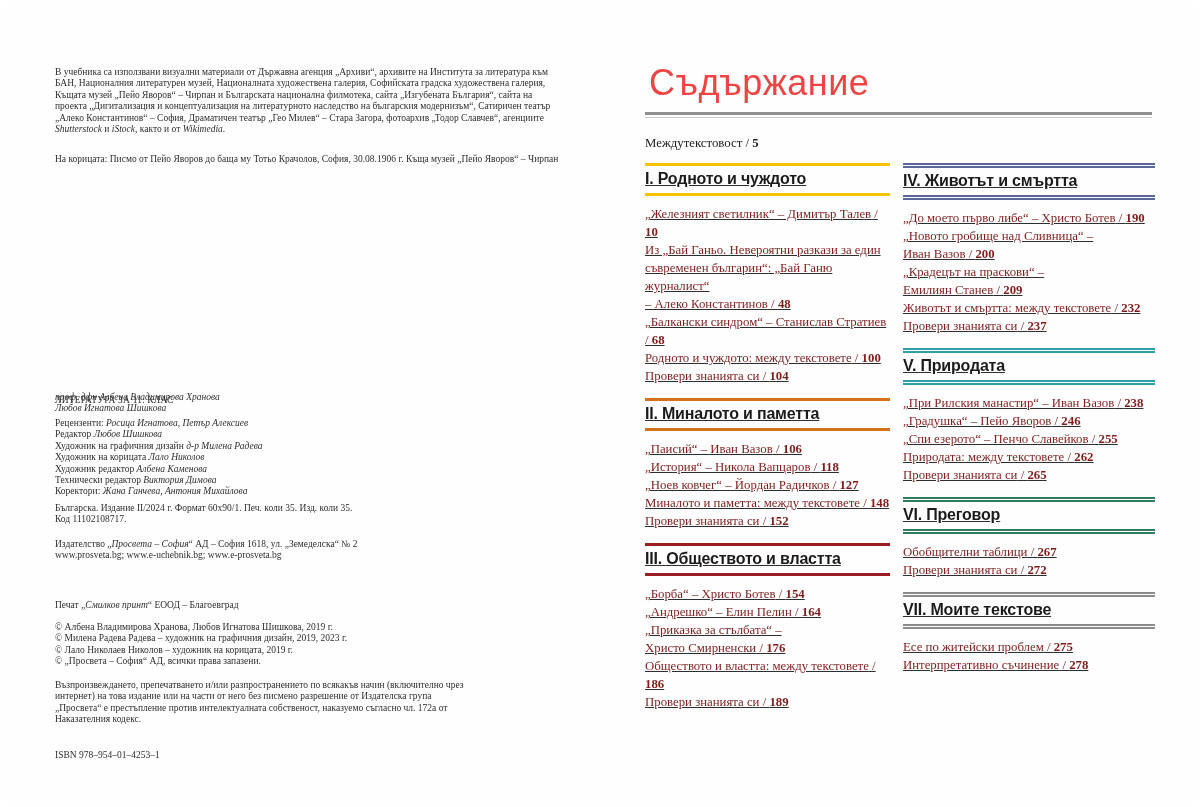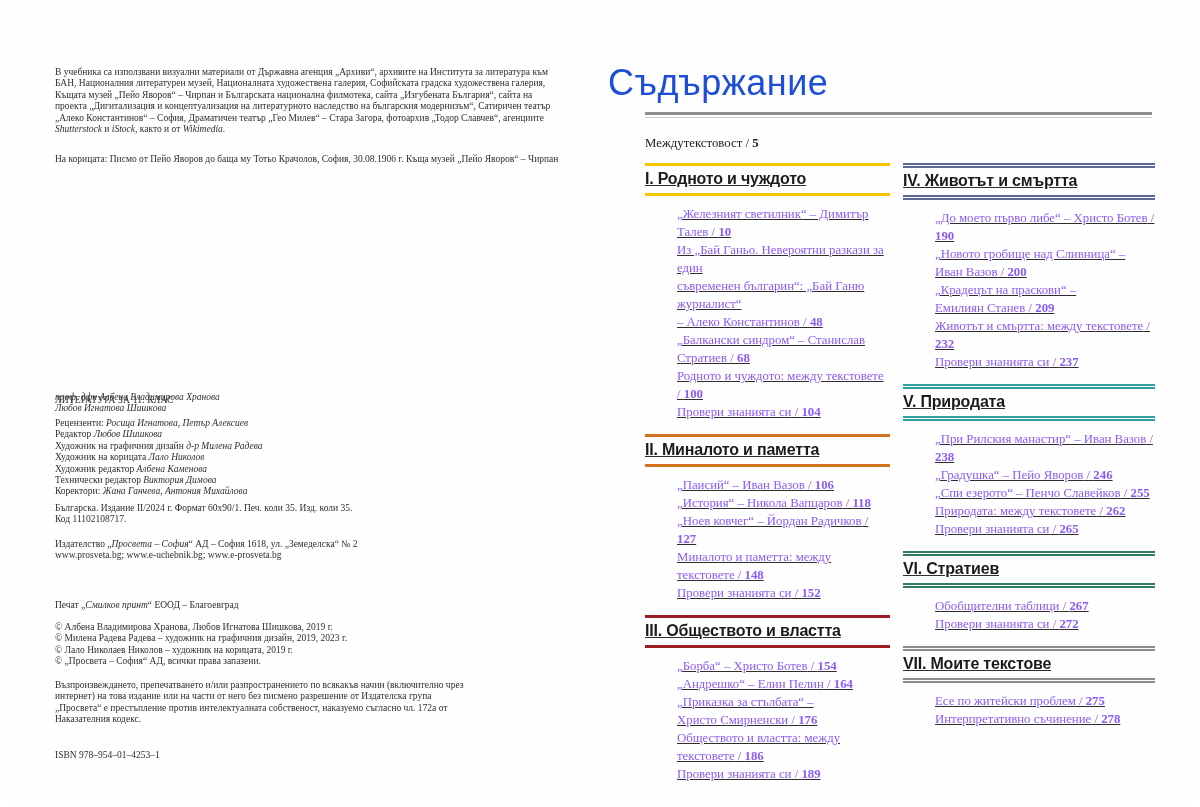--- a/index.html
+++ b/index.html
@@ -7,23 +7,23 @@
     position:relative; width:1200px; height:807px; background:#fefefe;
     font-family:"Liberation Serif", serif; color:#2e2e2e; overflow:hidden;border-radius:17px;
   }
   
   .lp-block { position:absolute; left:55px; font-size:9.5px; line-height:11.4px; width:500px; }
   .lp-block i { font-style:italic; }
   .wide { width:565px; }
   .caps { letter-spacing:0.2px; }
   
   .rp-title {
-    position:absolute; left:608px; top:62px; width:510px;
+    position:absolute; left:649px; top:62px; width:510px;
     font-family:"Liberation Sans", sans-serif; font-size:36px; font-weight:500;
-    color:#1d4ed8; letter-spacing:0.5px;
+    color:#ef4444; letter-spacing:0.5px;
   }
   .rp-title-rule {
     position:absolute; left:645px; top:112px; width:507px; height:2px;
     border-top:3px solid #8f8f8f; border-bottom:1px solid #c9c9c9;
   }
   .rp-intro {
     position:absolute; left:645px; top:136px; width:300px;
     font-size:12.8px; color:#222;
   }
   .toc-col { position:absolute; top:163px; }
@@ -32,21 +32,21 @@
   .toc-section { margin-bottom:13px;text-decoration:underline; }
   .rule { width:100%; box-sizing:border-box; }
   .rule-solid { height:3px; }
   .rule-double { height:5px; border-top:2px solid; border-bottom:2px solid; background:transparent !important; }
   .sec-title {
     margin:0; padding:4px 0 5px 0;
     font-family:"Liberation Sans", sans-serif; font-size:16px; font-weight:bold;
     line-height:18px; color:#1b1b1b; letter-spacing:-0.2px;
   }
   .entries { margin-top:9px; }
-  .entry { font-size:12.8px; line-height:18px; color:#8b5cf6;margin-left:32px; }
+  .entry { font-size:12.8px; line-height:18px; color:#7f1d1d; }
   .etext { white-space:pre-line; }
   .pg { font-weight:bold; }
 </style>
 </head>
 <body>
 
 <div class="canvas">
 
   <div>
     <div class="lp-block" style="top:67px;"><span>В учебника са използвани визуални материали от Държавна агенция „Архиви“, архивите на Института за литература към БАН, Националния литературен музей, Националната художествена галерия, Софийската градска художествена галерия, Къщата музей „Пейо Яворов“ – Чирпан и Българската национална филмотека, сайта „Изгубената България“, сайта на проекта „Дигитализация и концептуализация на литературното наследство на българския модернизъм“, Сатиричен театър „Алеко Константинов“ – София, Драматичен театър „Гео Милев“ – Стара Загора, фотоархив „Тодор Славчев“, агенциите </span><i>Shutterstock</i><span> и </span><i>iStock</i><span>, както и от </span><i>Wikimedia</i><span>.</span></div>
@@ -155,21 +155,21 @@
           <div class="entries">
             <div class="entry"><span class="etext">„При Рилския манастир“ – Иван Вазов</span><span> / </span><span class="pg">238</span></div>
             <div class="entry"><span class="etext">„Градушка“ – Пейо Яворов</span><span> / </span><span class="pg">246</span></div>
             <div class="entry"><span class="etext">„Спи езерото“ – Пенчо Славейков</span><span> / </span><span class="pg">255</span></div>
             <div class="entry"><span class="etext">Природата: между текстовете</span><span> / </span><span class="pg">262</span></div>
             <div class="entry"><span class="etext">Провери знанията си</span><span> / </span><span class="pg">265</span></div>
           </div>
         </section>
         <section class="toc-section">
           <div class="rule rule-double" style="border-color: rgb(47, 125, 94);"></div>
-          <h2 class="sec-title">VI. Стратиев</h2>
+          <h2 class="sec-title">VI. Преговор</h2>
           <div class="rule rule-double" style="border-color: rgb(47, 125, 94);"></div>
           <div class="entries">
             <div class="entry"><span class="etext">Обобщителни таблици</span><span> / </span><span class="pg">267</span></div>
             <div class="entry"><span class="etext">Провери знанията си</span><span> / </span><span class="pg">272</span></div>
           </div>
         </section>
         <section class="toc-section">
           <div class="rule rule-double" style="border-color: rgb(140, 140, 140);"></div>
           <h2 class="sec-title">VII. Моите текстове</h2>
           <div class="rule rule-double" style="border-color: rgb(140, 140, 140);"></div>

